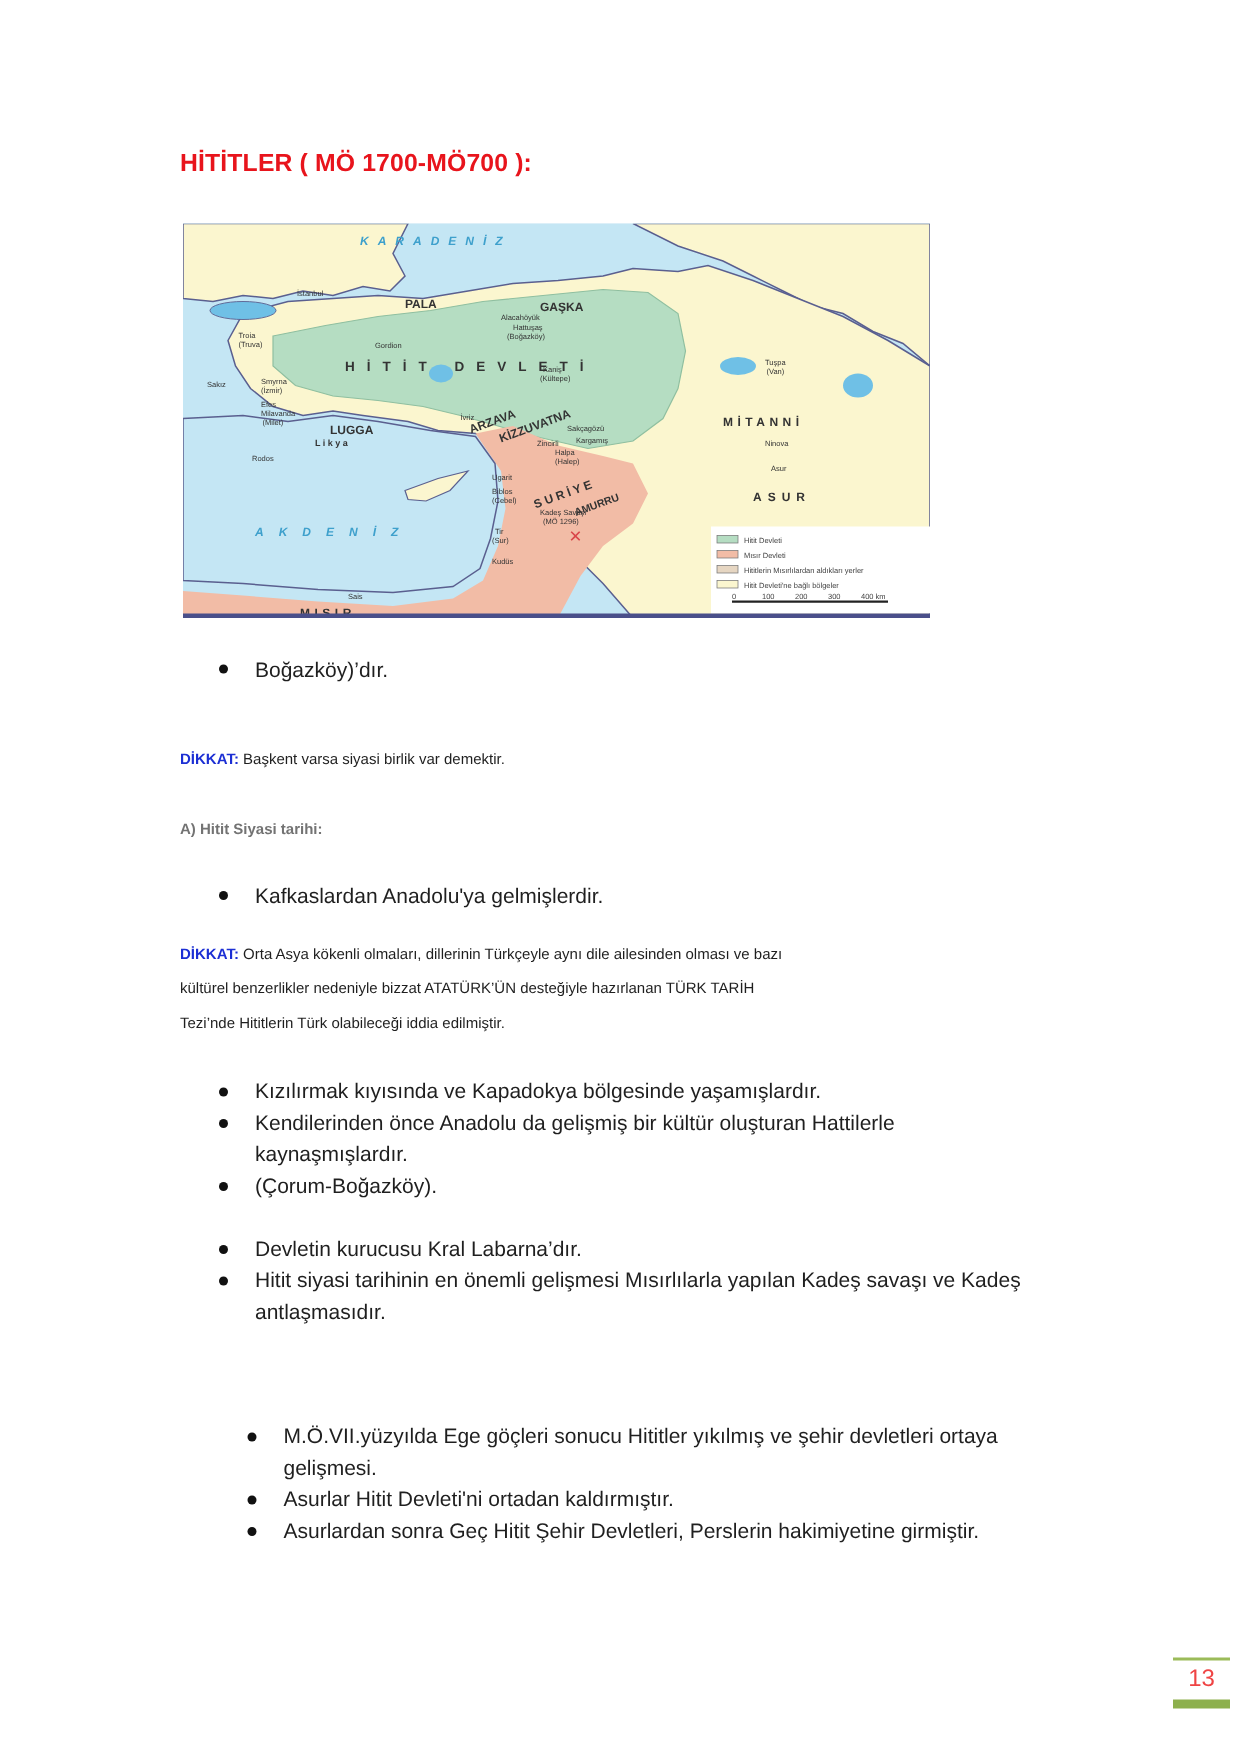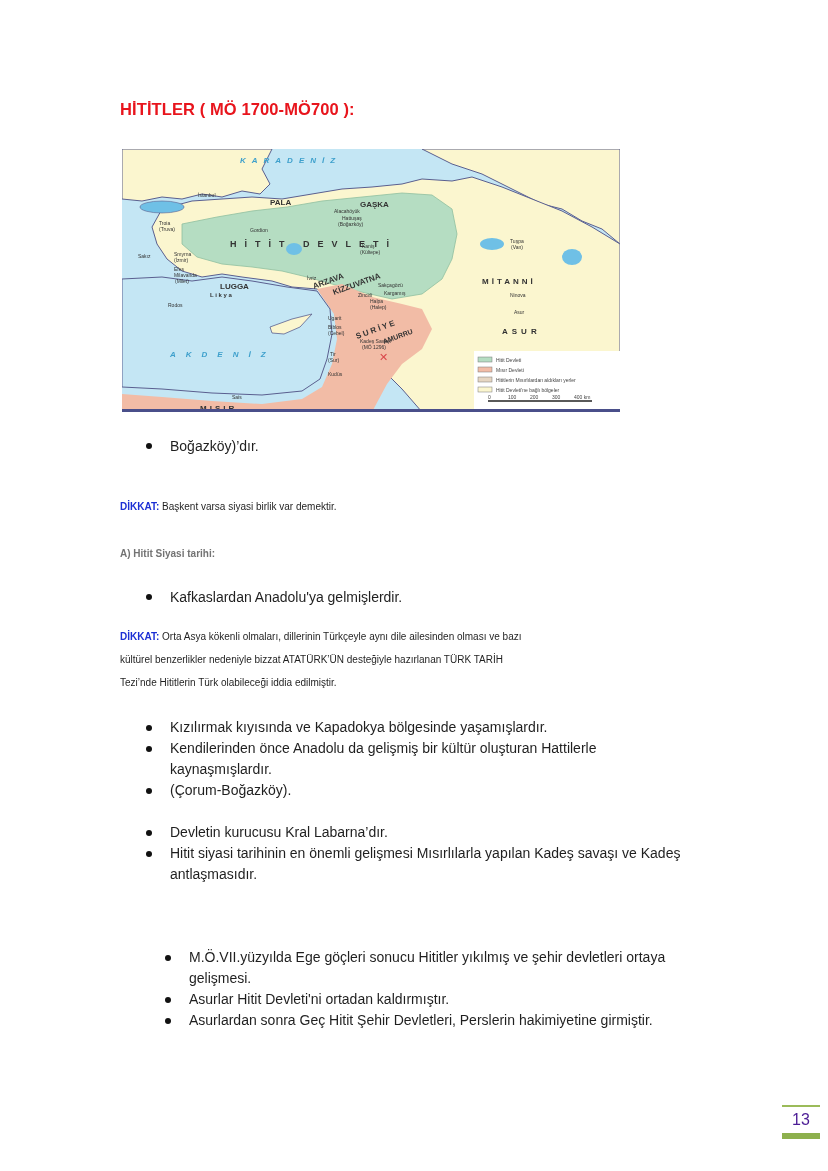--- a/index.html
+++ b/index.html
@@ -20,21 +20,21 @@
   .map-border-bottom { position: absolute; left: 100px; top: 409px; width: 498px; height: 3px; background: #4a4f8a; }
 
   .txt { position: absolute; font-size: 10px; line-height: 21px; color: #1f1f1f; }
   .bullet-item { position: absolute; font-size: 14px; line-height: 21px; color: #1f1f1f; }
   .bullet-dot { position: absolute; width: 6px; height: 6px; border-radius: 50%; background: #111; }
   .lbl-blue { color: #1c2fd4; font-weight: bold; }
   .lbl-red { color: #737373; font-weight: bold; }
 
   .page-num-box { position: absolute; left: 760px; top: 1105px; width: 38px; }
   .pn-line-top { height: 2px; background: #9bbb59; width: 38px; }
-  .pn-text { text-align: center; font-size: 16px; line-height: 26px; color: #4c1d95; }
+  .pn-text { text-align: center; font-size: 16px; line-height: 26px; color: #ef4444; }
   .pn-line-bottom { height: 6px; background: #8db04d; width: 38px; }
 </style>
 </head>
 <body>
 
 <div class="page">
 
   <div class="title">HİTİTLER ( MÖ 1700-MÖ700 ):</div>
 
   <div class="map-wrap">

